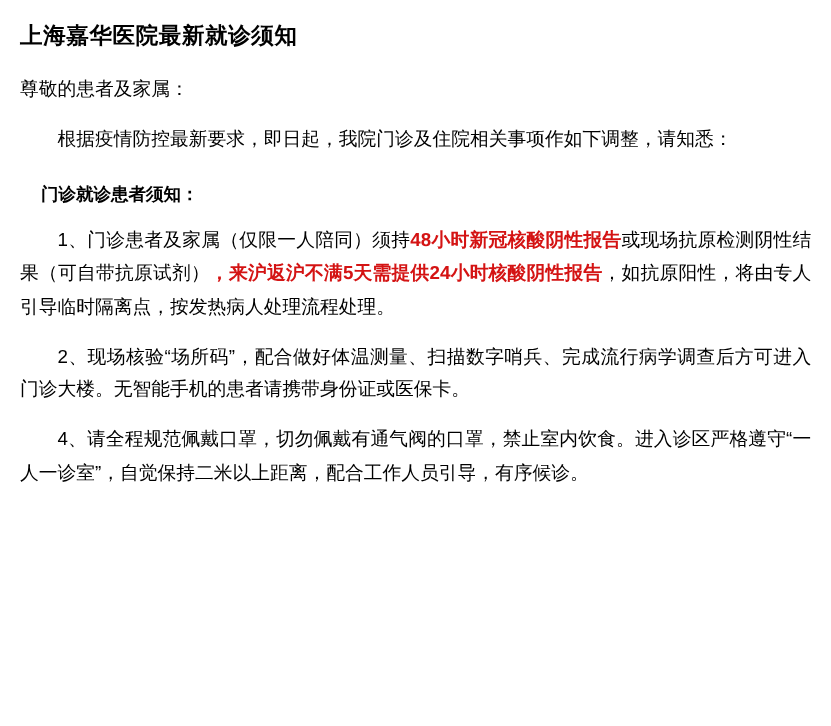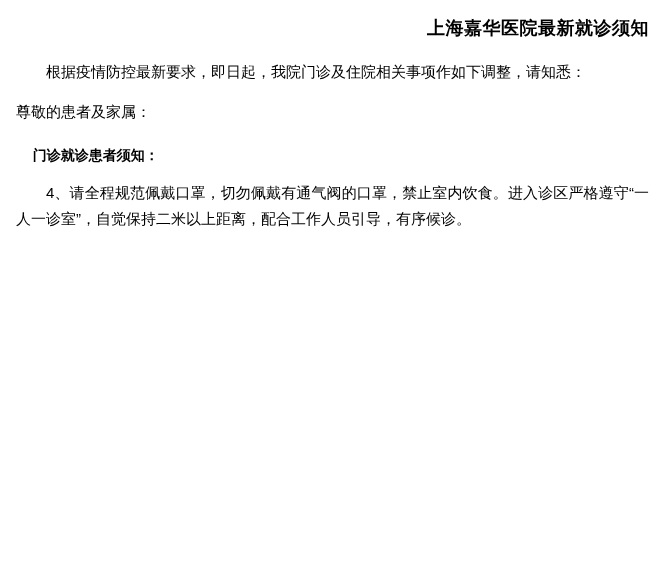--- a/index.html
+++ b/index.html
@@ -15,21 +15,21 @@
     overflow: hidden;
   }
   .page {
     width: 665px;
     height: 581px;
     box-sizing: border-box;
     padding: 8px 16px 0 16px;
     position: relative;
   }
   .doc-title {
-    text-align: right;
+    text-align: left;
     font-size: 18px;
     font-weight: bold;
     color: #000000;
     letter-spacing: 0.5px;
     margin: 8px 0 18px 0;
     line-height: 1.4;
   }
   .para {
     font-size: 15px;
     line-height: 1.75;
@@ -57,26 +57,32 @@
     font-weight: normal;
   }
 </style>
 </head>
 <body>
 
 <div class="page">
 
   <h1 class="doc-title">上海嘉华医院最新就诊须知</h1>
 
+  <p class="para">尊敬的患者及家属：</p>
+
   <p class="para indent">根据疫情防控最新要求，即日起，我院门诊及住院相关事项作如下调整，请知悉：</p>
-
-  <p class="para">尊敬的患者及家属：</p>
 
   <h2 class="section-head">门诊就诊患者须知：</h2>
 
+  <p class="para indent">
+    <span class="plain">1、门诊患者及家属（仅限一人陪同）须持</span><span class="red">48小时新冠核酸阴性报告</span><span class="plain">或现场抗原检测阴性结果（可自带抗原试剂）</span><span class="red">，来沪返沪不满5天需提供24小时核酸阴性报告</span><span class="plain">，如抗原阳性，将由专人引导临时隔离点，按发热病人处理流程处理。</span>
+  </p>
 
+  <p class="para indent">
+    <span class="plain">2、现场核验“场所码”，配合做好体温测量、扫描数字哨兵、完成流行病学调查后方可进入门诊大楼。无智能手机的患者请携带身份证或医保卡。</span>
+  </p>
 
 
   <p class="para indent">
     <span class="plain">4、请全程规范佩戴口罩，切勿佩戴有通气阀的口罩，禁止室内饮食。进入诊区严格遵守“一人一诊室”，自觉保持二米以上距离，配合工作人员引导，有序候诊。</span>
   </p>
 
 </div>
 
 </body></html>

